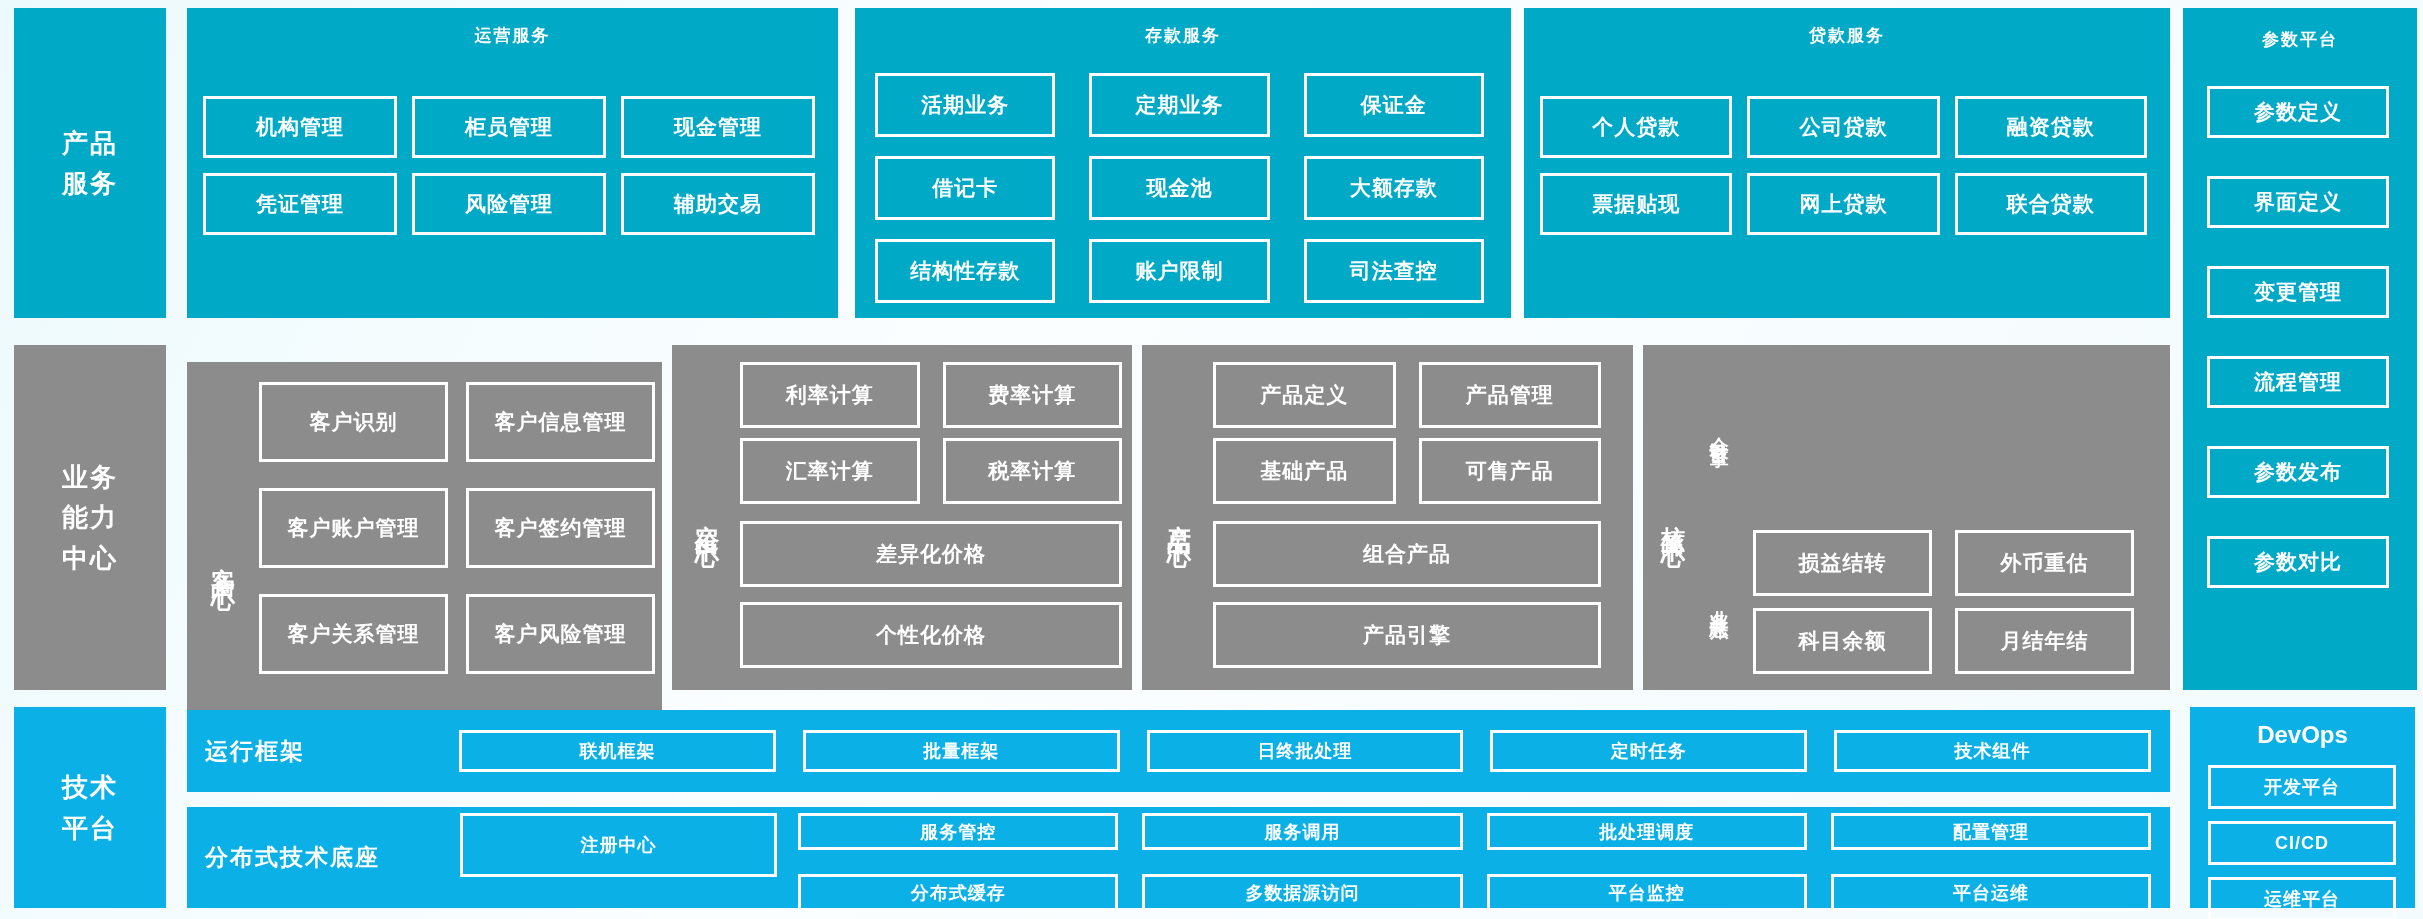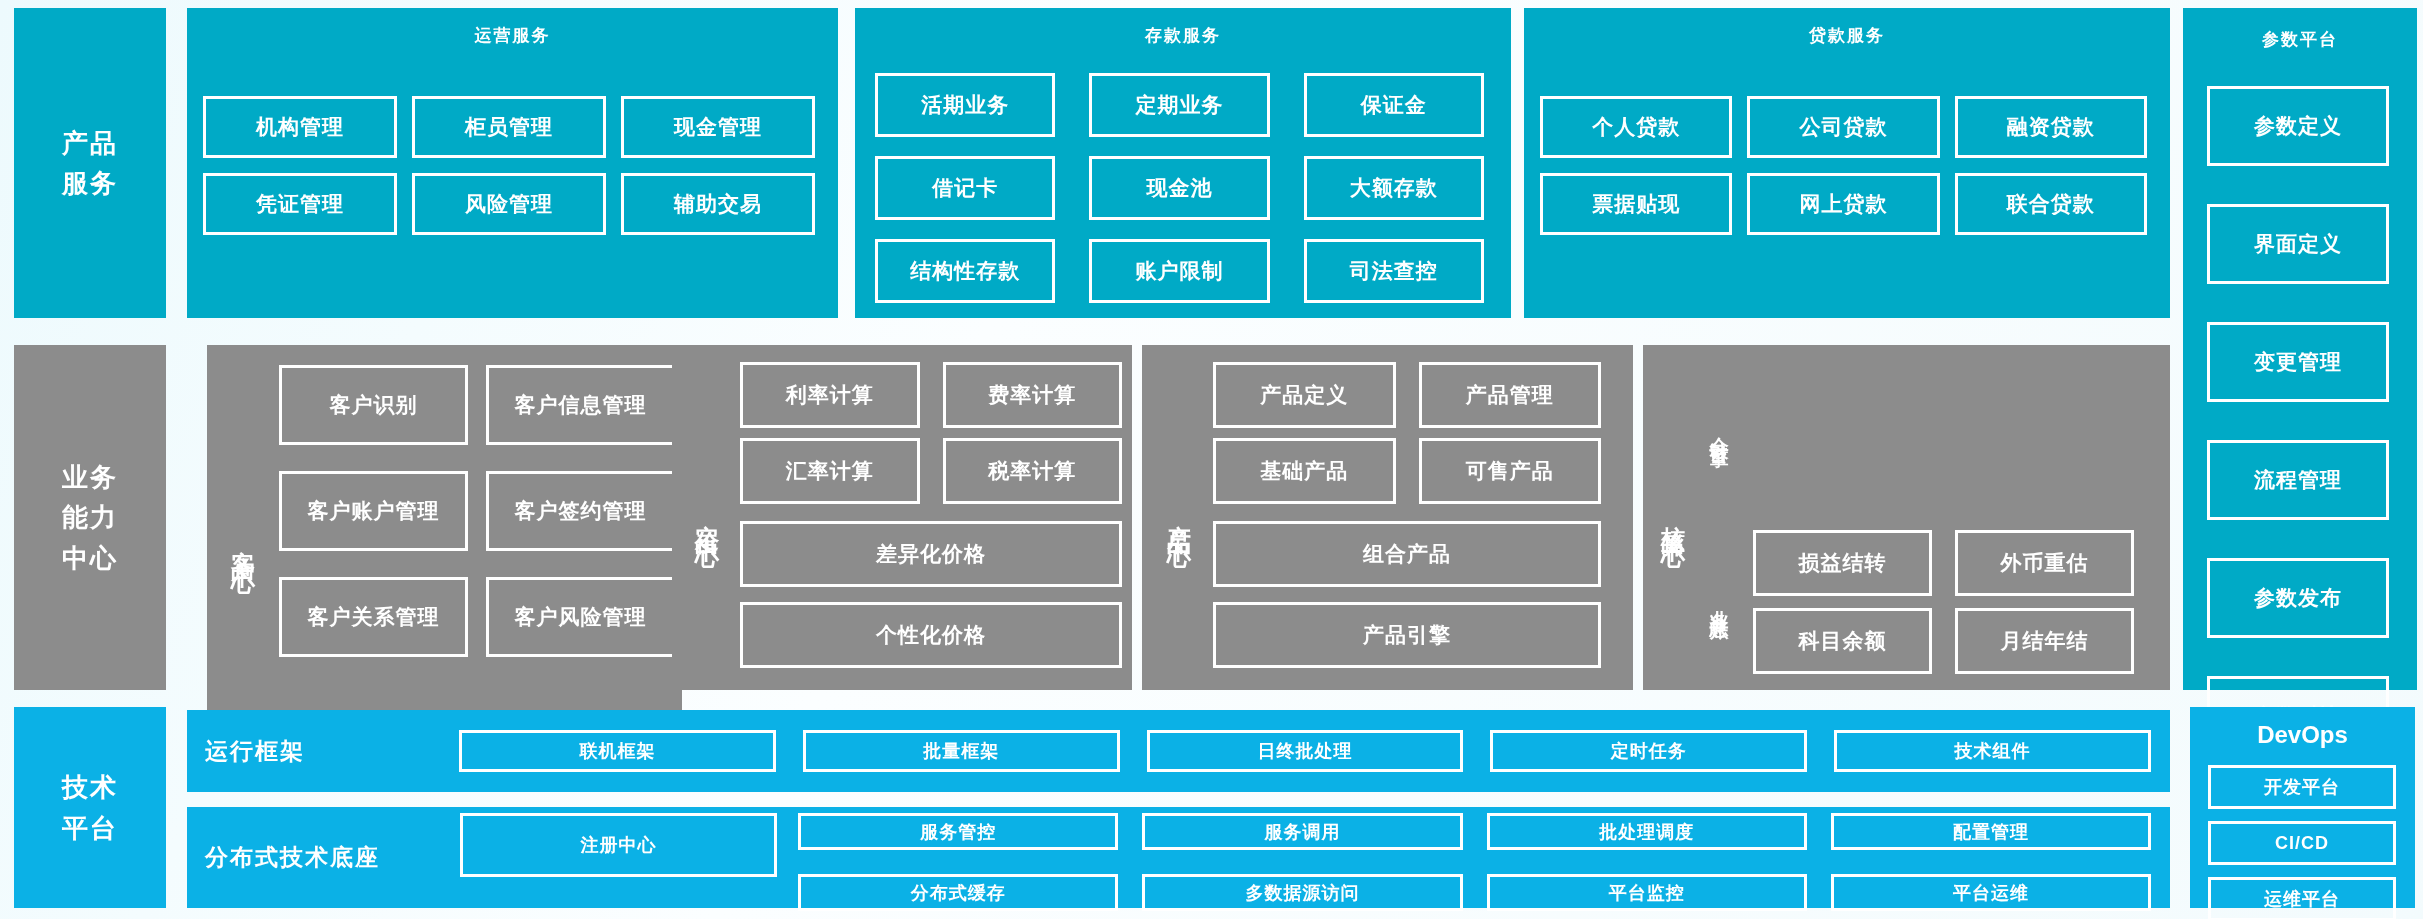--- a/index.html
+++ b/index.html
@@ -26,21 +26,21 @@
   
   .grid-3x2{position:absolute;left:16px;right:23px;top:88px;display:grid;
             grid-template-columns:repeat(3,1fr);grid-template-rows:62px 62px;
             column-gap:30px;row-gap:55px;gap:15px;}
   .grid-3x3{position:absolute;left:20px;right:27px;top:65px;display:grid;
             grid-template-columns:repeat(3,1fr);grid-template-rows:64px 64px 64px;
             column-gap:34px;row-gap:19px;}
 
   
   .param-stack{position:absolute;top:78px;left:24px;right:28px;display:flex;flex-direction:column;gap:38px;}
-  .param-stack .box{height:80px;}
+  .param-stack .box{height:52px;}
 
   
   .vlabel{position:absolute;display:flex;align-items:center;justify-content:center;}
   .vtext{writing-mode:vertical-rl;text-orientation:upright;font-size:24px;letter-spacing:6px;}
   .vtext.sm{font-size:19px;letter-spacing:4px;}
 
   
   .cust-grid{position:absolute;left:72px;top:20px;display:grid;
              grid-template-columns:189px 189px;grid-template-rows:80px 80px 80px;
              column-gap:18px;row-gap:26px;}
@@ -128,21 +128,21 @@
     <div class="param-stack">
       <div class="box">参数定义</div>
       <div class="box">界面定义</div>
       <div class="box">变更管理</div>
       <div class="box">流程管理</div>
       <div class="box">参数发布</div>
       <div class="box">参数对比</div>
     </div>
   </div>
 
-  <div class="panel gray" style="left:187px;top:345px;width:475px;height:397px;margin-left:20px;">
+  <div class="panel gray" style="left:187px;top:362px;width:475px;height:397px;">
     <div class="vlabel" style="left:14px;top:0;bottom:0;width:44px;">
       <span class="vtext">客户中心</span>
     </div>
     <div class="cust-grid">
       <div class="box">客户识别</div>
       <div class="box">客户信息管理</div>
       <div class="box">客户账户管理</div>
       <div class="box">客户签约管理</div>
       <div class="box">客户关系管理</div>
       <div class="box">客户风险管理</div>

